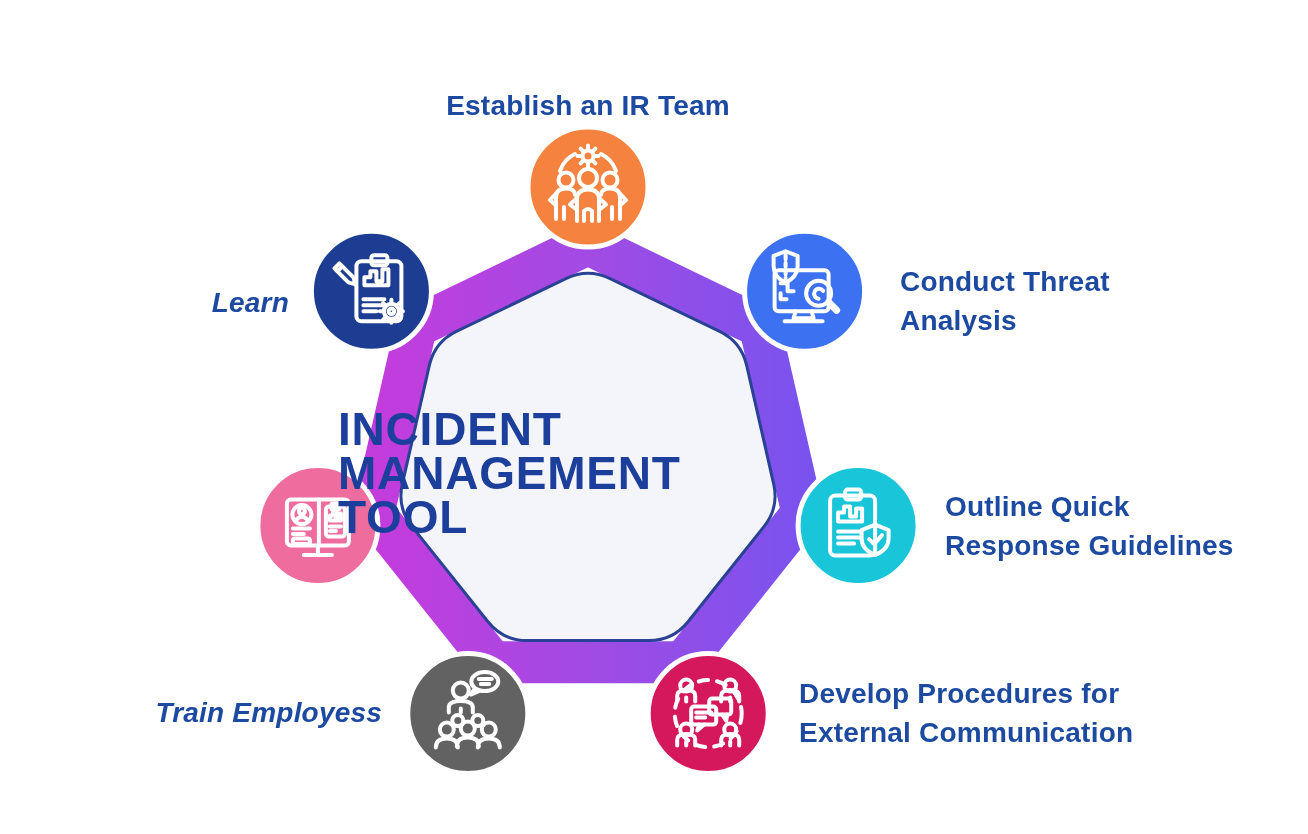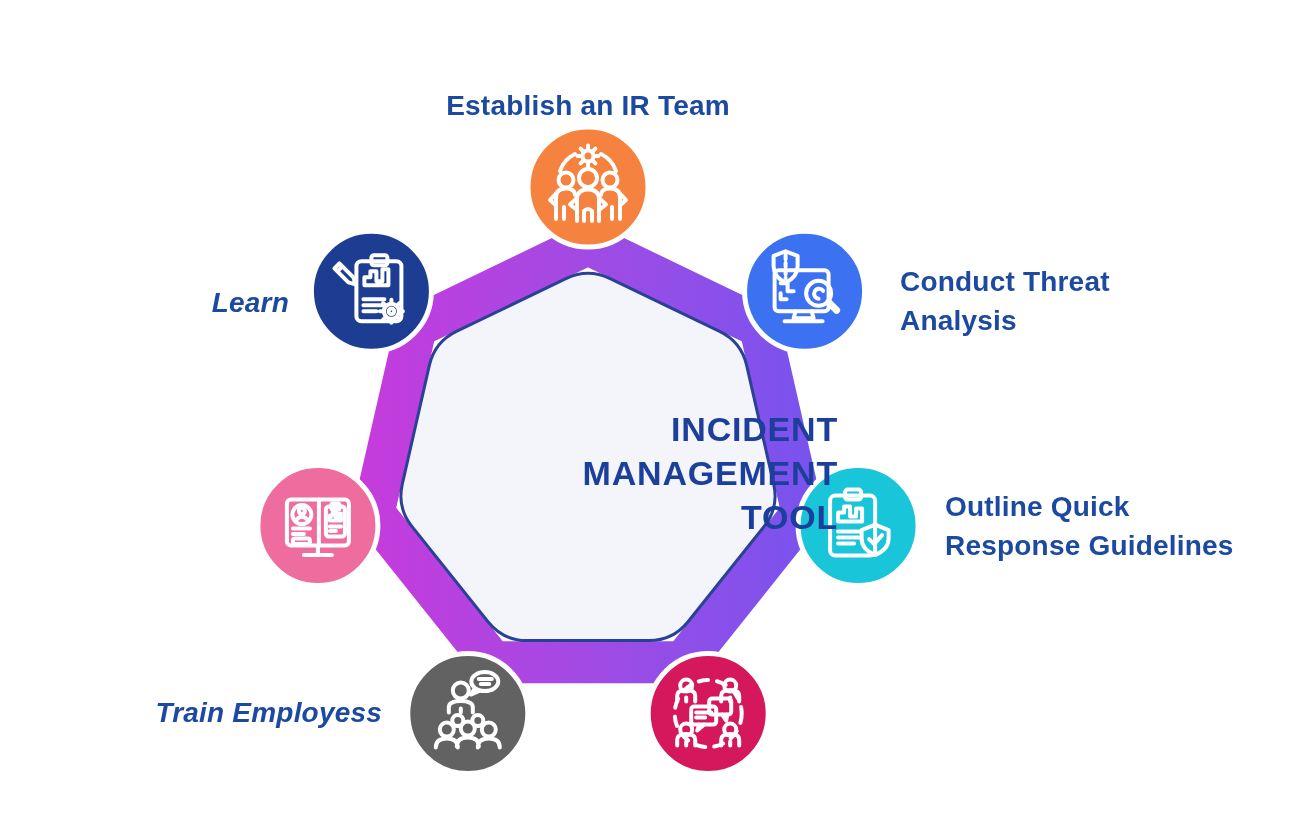--- a/index.html
+++ b/index.html
@@ -17,23 +17,23 @@
     line-height:39px;
     color:var(--label-color,#1d4aa1);
     white-space:pre-line;
     letter-spacing:.2px;
   }
   .label.center{text-align:center;}
   .label.right{text-align:right;font-style:italic;}
   .title{
     position:absolute;
     left:338px;top:407px;width:500px;
-    text-align:right;
+    text-align:left;
     font-weight:800;
-    font-size:34px;
+    font-size:46px;
     line-height:44px;
     letter-spacing:.8px;
     color:var(--title-color,#1c3f9c);
     white-space:pre-line;
   }
   .icon{stroke:#fff;stroke-width:4;fill:none;stroke-linecap:round;stroke-linejoin:round;}
   .icon .thick{stroke-width:7;}
   .node-circle{stroke:#fff;stroke-width:5;}
 </style>
 </head>
@@ -166,15 +166,17 @@
 
   <div class="title">INCIDENT
 MANAGEMENT
 TOOL</div>
 
   <div class="label center" style="left:288px;top:66px;width:600px;margin-top:20px;">Establish an IR Team</div>
   <div class="label" style="left:900px;top:262px;">Conduct Threat
 Analysis</div>
   <div class="label" style="left:945px;top:487px;">Outline Quick
 Response Guidelines</div>
+  <div class="label" style="left:799px;top:674px;">Develop Procedures for
+External Communication</div>
   <div class="label right" style="right:926px;top:693px;width:400px;">Train Employess</div>
   <div class="label right" style="right:1019px;top:283px;width:200px;">Learn</div>
 </div>
 
 </body></html>

